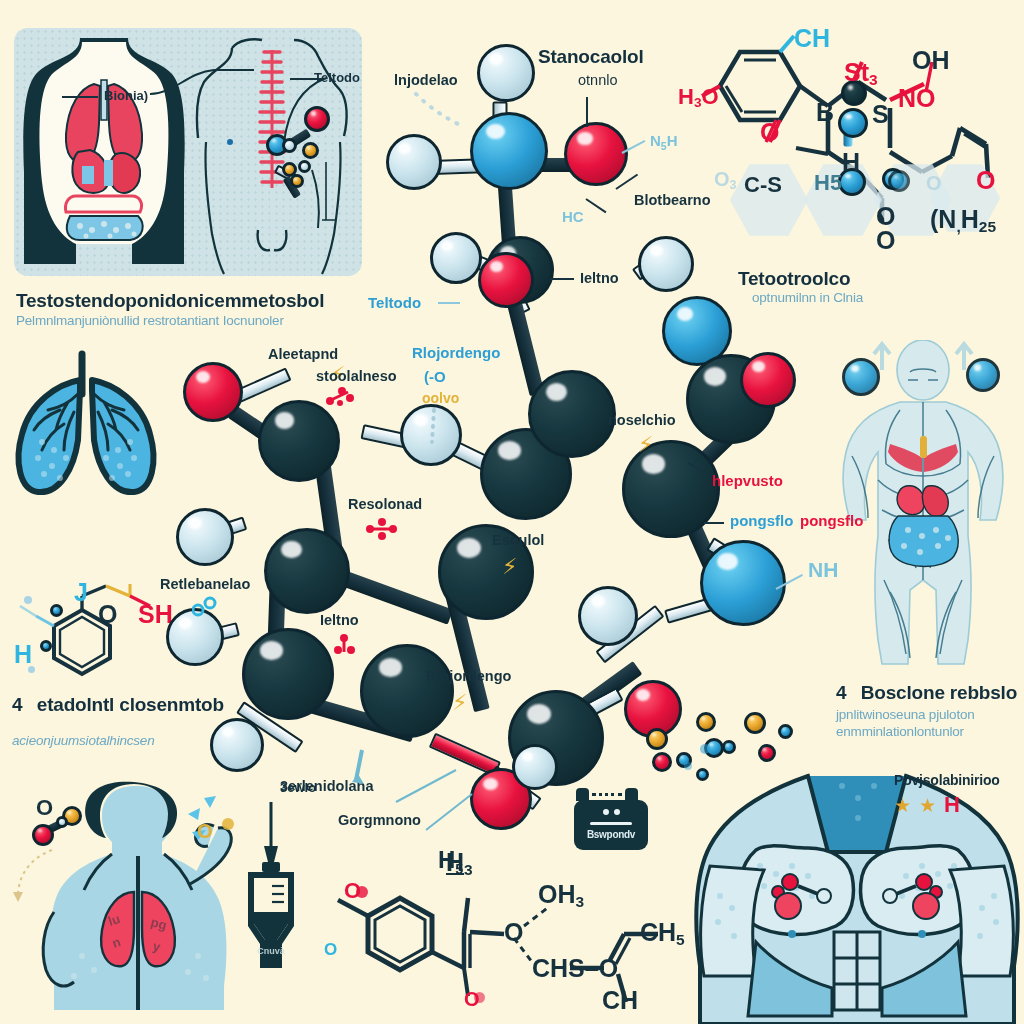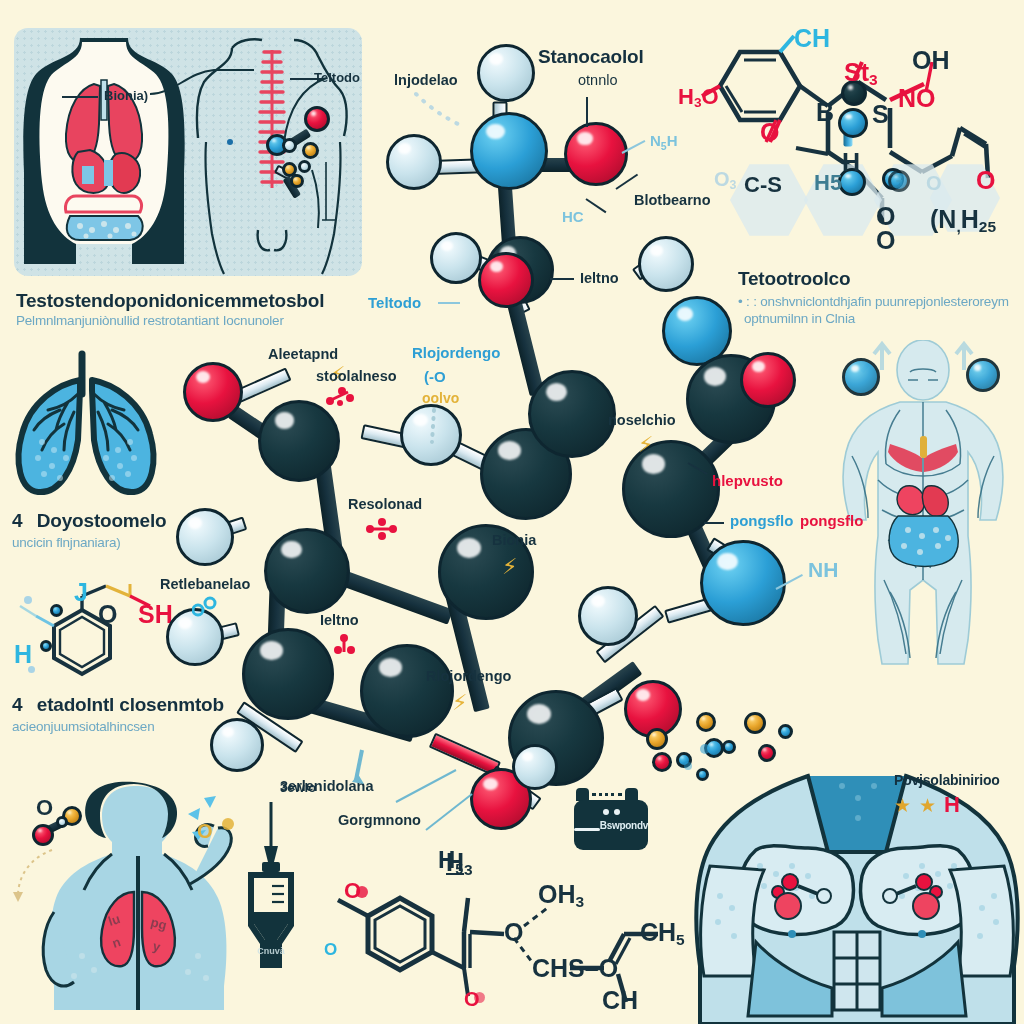--- a/index.html
+++ b/index.html
@@ -119,21 +119,21 @@
     border-radius: 14px;
     overflow: hidden;
   }
 
   .bolt { position:absolute; color:#e6b43a; font-size:22px; line-height:1; filter: blur(0.3px);}
   .star { color:#e0a62e; font-size:19px; }
   .red-h { color:#e8123f; font-weight:bold; font-size:22px; }
 
   .badge-card {
     position:absolute; background:#12333c; border-radius:9px;
-    display:flex; align-items:center; justify-content:center; flex-direction:row;
+    display:flex; align-items:center; justify-content:center; flex-direction:column;
   }
   .badge-card .line { width:56%; height:3px; background:#eaf3f5; border-radius:2px; margin-bottom:4px;}
   .badge-card .txt {
     font-size:10px; color:#dfeef2; font-weight:bold; letter-spacing:-0.3px;
     filter: blur(0.5px);
   }
   .badge-ears { position:absolute; display:flex; justify-content:space-between; }
   .badge-ears i { display:block; width:13px; height:13px; background:#12333c; border-radius:4px 4px 0 0;}
   .badge-ears .mid { flex:1; border-top:3px dotted #12333c; margin:0 3px; align-self:center;}
 
@@ -260,25 +260,20 @@
         <circle cx="52" cy="128" r="3"></circle>
       <circle cx="122" cy="92" r="3"></circle>
         <circle cx="110" cy="100" r="3"></circle>
         <circle cx="126" cy="108" r="3"></circle>
         <circle cx="112" cy="116" r="3"></circle>
       <circle cx="98" cy="108" r="3"></circle>
         <circle cx="120" cy="124" r="3"></circle>
         <circle cx="104" cy="128" r="3"></circle>
     </g>
   </svg>
-  <div class="abs" style="left:12px; top:510px;">
-    <span class="cap-title">4</span>
-    <span class="cap-title" style="margin-left:10px;">Doyostoomelo</span>
-    <div class="cap-sub" style="margin-top:3px;">uncicin flnjnaniara)</div>
-  </div>
 
   <div class="abs" style="left:10px; top:582px; width:190px; height:120px;">
     
     <svg width="190" height="120" viewBox="0 0 190 120">
       <polygon points="44,44 72,28 100,44 100,76 72,92 44,76" fill="none" stroke="#17323f" stroke-width="4"></polygon>
       <polygon points="50,48 72,35 94,48 94,72 72,85 50,72" fill="none" stroke="#17323f" stroke-width="2.4"></polygon>
       <path d="M44 44 L26 34" stroke="#6ec4e4" stroke-width="3"></path>
       <path d="M72 28 L72 14" stroke="#17323f" stroke-width="3.4"></path>
       <path d="M72 14 L96 4" stroke="#17323f" stroke-width="3.4"></path>
       <path d="M96 4 L120 14" stroke="#e3b33a" stroke-width="3.4"></path>
@@ -291,21 +286,21 @@
     <span class="chem red abs" style="left:128px; top:18px;"><span>SH</span><sub>5</sub></span>
     <span class="chem cyan abs" style="left:4px; top:58px;">H</span>
     <div class="atom cyan abs" style="left:40px; top:22px; width:13px; height:13px;"></div>
     <div class="atom cyan abs" style="left:30px; top:58px; width:12px; height:12px;"></div>
     <div class="softball" style="left:14px; top:14px; width:8px; height:8px; background:#a9d4e6;"></div>
     <div class="softball" style="left:18px; top:84px; width:7px; height:7px; background:#a9d4e6;"></div>
   </div>
   <div class="abs" style="left:12px; top:694px;">
     <span class="cap-title">4</span>
     <span class="cap-title" style="margin-left:10px;">etadolntl closenmtob</span>
-    <div class="cap-sub" style="margin-top:3px;">acieonjuumsiotalhincsen</div>
+    <div class="cap-sub" style="margin-top:17px;font-style:italic;">acieonjuumsiotalhincsen</div>
   </div>
 
   <svg class="abs" style="left:38px; top:780px;" width="200" height="230" viewBox="0 0 200 230">
     <path d="M96 6 C74 6 64 20 64 36 C64 48 68 56 74 62 L74 74 C48 82 26 96 18 118 C10 140 12 176 16 206 L16 230 L186 230 L186 206 C190 176 190 140 180 118 C170 96 150 82 124 74 L124 62 C130 56 134 48 134 36 C134 20 122 6 100 6 Z" fill="#a8d6e4"></path>
     <path d="M96 4 C72 4 62 18 62 36 C62 44 64 52 68 58 C54 56 44 40 48 24 C52 8 70 0 96 2 C118 4 134 12 138 26 C142 40 134 54 124 58 C128 50 130 42 130 34 C130 18 118 4 96 4 Z" fill="#12333c"></path>
     <path d="M100 76 L100 230" stroke="#12333c" stroke-width="4"></path>
     <path d="M74 74 C60 84 52 96 46 110 M126 74 C140 84 148 96 154 110" fill="none" stroke="#12333c" stroke-width="3"></path>
     <path d="M16 132 C6 146 2 170 8 190 C14 206 26 210 36 202" fill="#a8d6e4" stroke="#12333c" stroke-width="3"></path>
     <path d="M152 104 C170 94 186 82 192 66 C196 54 190 46 180 48" fill="#a8d6e4" stroke="#12333c" stroke-width="3"></path>
     <path d="M176 46 C168 42 160 46 158 54 C156 62 162 68 170 66" fill="#a8d6e4" stroke="#12333c" stroke-width="3"></path>
@@ -474,25 +469,21 @@
     <span class="chem abs" style="left:190px; top:180px;">O</span>
     <span class="chem abs" style="left:190px; top:204px;">O</span>
     <span class="chem red abs" style="left:290px; top:144px;">O</span>
     <span class="chem abs" style="left:244px; top:183px;">(N<sub>,</sub>H<sub>25</sub></span>
     <span class="chem pale abs" style="left:240px; top:150px; font-size:20px;">O</span>
     <div class="atom cyan abs" style="left:202px; top:148px; width:22px; height:22px; opacity:.75;"></div>
   </div>
 
   <div class="abs" style="left:738px; top:268px;">
     <span class="cap-title">Tetootroolco</span>
-    <div class="cap-sub" style="margin-top:4px;">
-      <span>• :</span>
-      <span>: onshvniclontdhjafin puunrepjonlesteroreym</span>
-    </div>
-    <div class="cap-sub" style="margin-left:6px;">optnumilnn in Clnia</div>
+    <div class="cap-sub" style="margin-left:14px;">optnumilnn in Clnia</div>
   </div>
 
   <svg class="abs" style="left:828px; top:340px;" width="190" height="330" viewBox="0 0 190 330">
     <g fill="#d6eaee" stroke="#9ecbd6" stroke-width="1.6">
       <ellipse cx="95" cy="30" rx="26" ry="30"></ellipse>
       <path d="M72 62 C44 70 24 86 18 112 C12 136 16 160 22 180 L38 180 C34 152 38 126 50 112 L50 196 C46 228 46 264 50 300 L54 324 L80 324 L82 250 L95 240 L108 250 L110 324 L136 324 L140 300 C144 264 144 228 140 196 L140 112 C152 126 156 152 152 180 L168 180 C174 160 178 136 172 112 C166 86 146 70 118 62 Z"></path>
     </g>
     <g fill="none" stroke="#2d6a80" stroke-width="1.5" opacity=".85">
       <path d="M95 62 L95 240"></path>
       <path d="M72 70 C60 86 56 106 58 124 M118 70 C130 86 134 106 132 124"></path>
@@ -528,20 +519,26 @@
       <path d="M46 14 L54 4 L62 14"></path>
         <path d="M54 4 L54 30"></path>
       <path d="M128 14 L136 4 L144 14"></path>
         <path d="M136 4 L136 30"></path>
       <path d="M40 24 L34 32 M150 24 L156 32"></path>
     </g>
   </svg>
   <div class="atom cyan abs" style="left:842px; top:358px; width:38px; height:38px; opacity:.92;"></div>
   <div class="atom cyan abs" style="left:966px; top:358px; width:34px; height:34px; opacity:.92;"></div>
 
+  <div class="abs" style="left:836px; top:682px;">
+    <span class="cap-title">4</span>
+    <span class="cap-title" style="margin-left:10px;">Bosclone rebbslo</span>
+    <div class="cap-sub" style="margin-top:3px;">jpnlitwinoseuna pjuloton</div>
+    <div class="cap-sub">enmminlationlontunlor</div>
+  </div>
 
   <svg class="abs" style="left:690px; top:766px;" width="334" height="258" viewBox="0 0 334 258">
     <path d="M118 10 L216 10 L216 52 L196 86 L138 86 L118 52 Z" fill="#2f8fb8"></path>
     <path d="M118 10 C78 24 38 46 20 80 C4 110 4 160 10 200 L10 258 L324 258 L324 200 C330 160 330 110 314 80 C296 46 256 24 216 10 L196 86 L138 86 Z" fill="#bfe0ea" stroke="#12333c" stroke-width="4"></path>
 
     <path d="M66 84 C50 98 44 126 52 146 C62 168 110 176 146 160 C162 152 166 130 162 110 C158 92 140 82 118 82 C100 82 78 76 66 84 Z" fill="#d8ecf2" stroke="#12333c" stroke-width="3.5"></path>
     <path d="M268 84 C284 98 290 126 282 146 C272 168 224 176 188 160 C172 152 168 130 172 110 C176 92 194 82 216 82 C234 82 256 76 268 84 Z" fill="#d8ecf2" stroke="#12333c" stroke-width="3.5"></path>
 
     <path d="M144 166 L190 166 L190 244 L144 244 Z" fill="#cfe6ee" stroke="#12333c" stroke-width="3"></path>
     <g stroke="#12333c" stroke-width="3" fill="none">
@@ -755,21 +752,21 @@
   <span class="abs lbl-red" style="left:712px; top:472px;">hlepvusto</span>
   <div class="leader" style="left:688px; top:462px; width:22px; transform:rotate(30deg);"></div>
 
   <span class="abs lbl-blue" style="left:730px; top:512px;">pongsflo</span>
   <span class="abs lbl-red" style="left:800px; top:512px;">pongsflo</span>
   <div class="leader" style="left:704px; top:522px; width:20px;"></div>
 
   <span class="abs lbl-blue-soft" style="left:808px; top:558px; font-size:21px;">NH</span>
   <div class="leader blue" style="left:776px; top:588px; width:30px; transform:rotate(-28deg);"></div>
 
-  <span class="abs lbl-dark" style="left:492px; top:532px;">Bionia</span>
+  <span class="abs lbl-dark" style="left:492px; top:532px;">Esoulol</span>
   <span class="bolt abs" style="left:502px; top:556px;">⚡</span>
 
   <span class="abs lbl-dark" style="left:160px; top:576px;">Retlebanelao</span>
   <svg class="abs" style="left:192px; top:596px;" width="28" height="22">
     <circle cx="6" cy="14" r="5" fill="none" stroke="#2eb6e0" stroke-width="3"></circle>
     <circle cx="18" cy="7" r="5" fill="none" stroke="#2eb6e0" stroke-width="3"></circle>
   </svg>
 
   <span class="abs lbl-dark" style="left:320px; top:612px;">Ieltno</span>
   <svg class="abs" style="left:334px; top:634px;" width="26" height="22">

